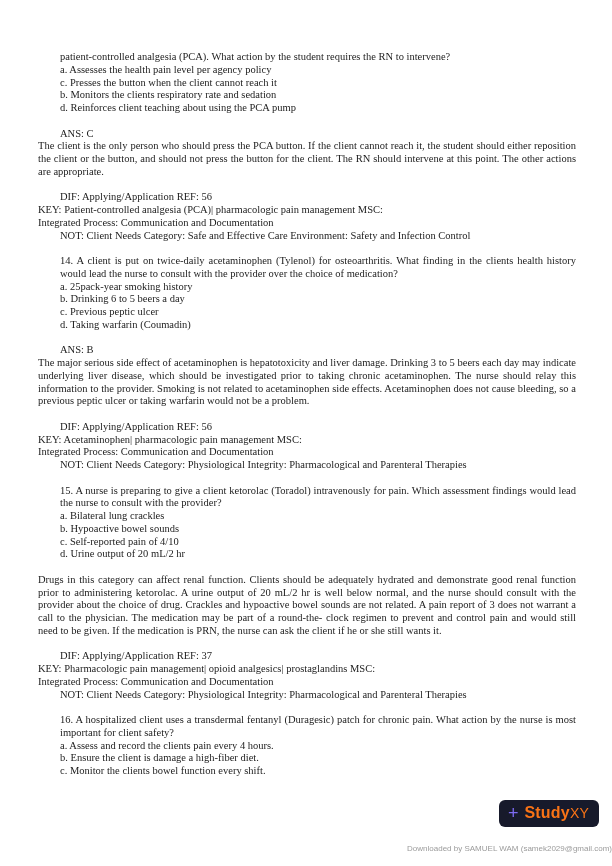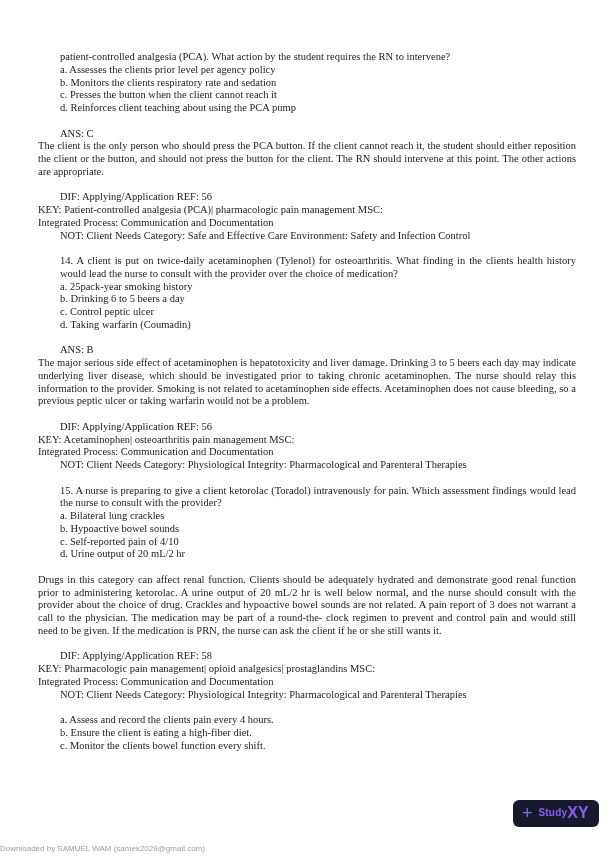--- a/index.html
+++ b/index.html
@@ -27,83 +27,84 @@
     display:flex; align-items:center;
     padding:0 10px 0 9px;
     box-sizing:border-box;
     font-family:"Liberation Sans", sans-serif;
     cursor:pointer;
   }
   .badge .plus {
     color:#7d6bf2; font-size:18px; font-weight:400; line-height:1;
     margin-right:6px; transform:translateY(-1px);
   }
-  .badge .study { color:#8b5cf6; font-weight:700; font-size:10px; letter-spacing:0.2px; }
-  .badge .xy    { color:#8b5cf6; font-weight:700; font-size:16px; letter-spacing:0.2px; }
+  .badge .study { color:#f97316; font-weight:700; font-size:16px; letter-spacing:0.2px; }
+  .badge .xy    { color:#f97316; font-weight:400; font-size:14px; letter-spacing:0.2px; }
 
   .footer {
     position:absolute; left:0; right:0; bottom:10px;
-    text-align:left;
+    text-align:right;
     font-family:"Liberation Sans", sans-serif;
     font-size:8px;
     color:#9b9b9b;
   }
 </style>
 </head>
 <body>
 
 <div class="page">
   <div class="content">
 
     <p class="ind just">patient-controlled analgesia (PCA). What action by the student requires the RN to intervene?</p>
-    <p class="ind">a. Assesses the clients prior level per agency policy</p>
+    <p class="ind">a. Assesses the health pain level per agency policy</p>
+    <p class="ind">c. Presses the button when the client cannot reach it</p>
     <p class="ind">b. Monitors the clients respiratory rate and sedation</p>
-    <p class="ind">c. Presses the button when the client cannot reach it</p>
     <p class="ind">d. Reinforces client teaching about using the PCA pump</p>
     <div class="gap"></div>
     <p class="ind">ANS: C</p>
     <p class="just">The client is the only person who should press the PCA button. If the client cannot reach it, the student should either reposition the client or the button, and should not press the button for the client. The RN should intervene at this point. The other actions are appropriate.</p>
     <div class="gap"></div>
     <p class="ind">DIF: Applying/Application REF: 56</p>
     <p>KEY: Patient-controlled analgesia (PCA)| pharmacologic pain management MSC:</p>
     <p>Integrated Process: Communication and Documentation</p>
     <p class="ind">NOT: Client Needs Category: Safe and Effective Care Environment: Safety and Infection Control</p>
     <div class="gap"></div>
 
     <p class="ind just">14. A client is put on twice-daily acetaminophen (Tylenol) for osteoarthritis. What finding in the clients health history would lead the nurse to consult with the provider over the choice of medication?</p>
     <p class="ind">a. 25pack-year smoking history</p>
     <p class="ind">b. Drinking 6 to 5 beers a day</p>
-    <p class="ind">c. Control peptic ulcer</p>
+    <p class="ind">c. Previous peptic ulcer</p>
     <p class="ind">d. Taking warfarin (Coumadin)</p>
     <div class="gap"></div>
     <p class="ind">ANS: B</p>
     <p class="just">The major serious side effect of acetaminophen is hepatotoxicity and liver damage. Drinking 3 to 5 beers each day may indicate underlying liver disease, which should be investigated prior to taking chronic acetaminophen. The nurse should relay this information to the provider. Smoking is not related to acetaminophen side effects. Acetaminophen does not cause bleeding, so a previous peptic ulcer or taking warfarin would not be a problem.</p>
     <div class="gap"></div>
     <p class="ind">DIF: Applying/Application REF: 56</p>
-    <p>KEY: Acetaminophen| osteoarthritis pain management MSC:</p>
+    <p>KEY: Acetaminophen| pharmacologic pain management MSC:</p>
     <p>Integrated Process: Communication and Documentation</p>
     <p class="ind">NOT: Client Needs Category: Physiological Integrity: Pharmacological and Parenteral Therapies</p>
     <div class="gap"></div>
 
     <p class="ind just">15. A nurse is preparing to give a client ketorolac (Toradol) intravenously for pain. Which assessment findings would lead the nurse to consult with the provider?</p>
     <p class="ind">a. Bilateral lung crackles</p>
     <p class="ind">b. Hypoactive bowel sounds</p>
     <p class="ind">c. Self-reported pain of 4/10</p>
     <p class="ind">d. Urine output of 20 mL/2 hr</p>
     <div class="gap"></div>
     <p class="just">Drugs in this category can affect renal function. Clients should be adequately hydrated and demonstrate good renal function prior to administering ketorolac. A urine output of 20 mL/2 hr is well below normal, and the nurse should consult with the provider about the choice of drug. Crackles and hypoactive bowel sounds are not related. A pain report of 3 does not warrant a call to the physician. The medication may be part of a round-the- clock regimen to prevent and control pain and would still need to be given. If the medication is PRN, the nurse can ask the client if he or she still wants it.</p>
     <div class="gap"></div>
-    <p class="ind">DIF: Applying/Application REF: 58</p>
+    <p class="ind">DIF: Applying/Application REF: 37</p>
     <p>KEY: Pharmacologic pain management| opioid analgesics| prostaglandins MSC:</p>
     <p>Integrated Process: Communication and Documentation</p>
     <p class="ind">NOT: Client Needs Category: Physiological Integrity: Pharmacological and Parenteral Therapies</p>
     <div class="gap"></div>
 
+    <p class="ind just">16. A hospitalized client uses a transdermal fentanyl (Duragesic) patch for chronic pain. What action by the nurse is most important for client safety?</p>
     <p class="ind">a. Assess and record the clients pain every 4 hours.</p>
-    <p class="ind">b. Ensure the client is eating a high-fiber diet.</p>
+    <p class="ind">b. Ensure the client is damage a high-fiber diet.</p>
     <p class="ind">c. Monitor the clients bowel function every shift.</p>
 
   </div>
 
   <div class="badge">
     <span class="plus">+</span>
     <span class="study">Study</span>
       <span class="xy">XY</span>
   </div>
 

